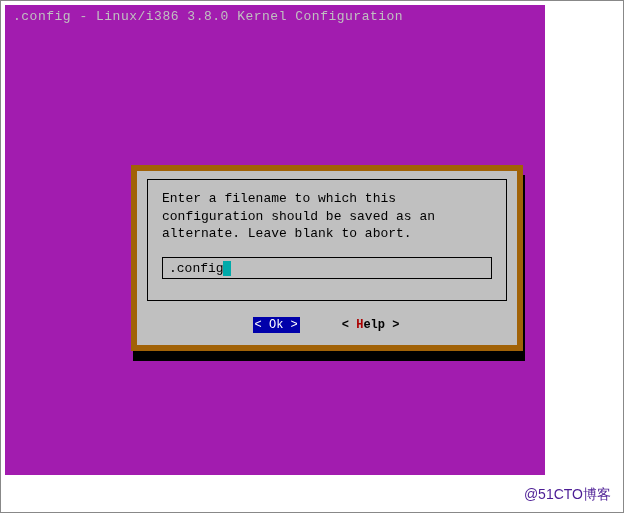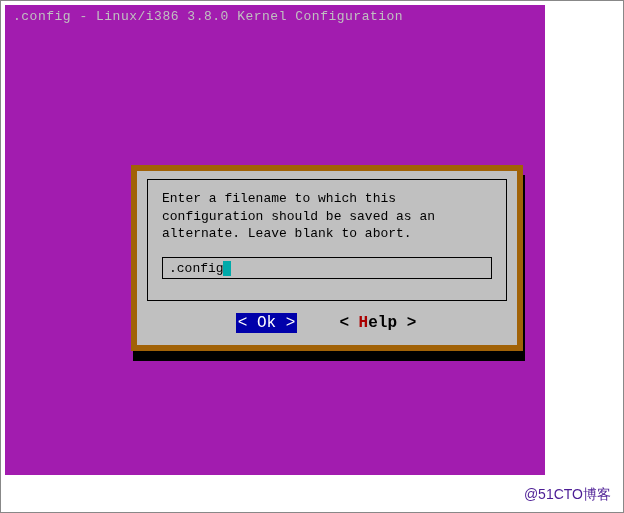--- a/index.html
+++ b/index.html
@@ -89,21 +89,21 @@
       bottom: 12px;
       left: 0;
       right: 0;
       display: flex;
       justify-content: center;
       gap: 40px;
       align-items: center;
     }
     .btn {
       font-family: "Courier New", monospace;
-      font-size: 16px;
+      font-size: 12px;
       padding: 1px 2px;
       cursor: pointer;
     }
     .btn-selected {
       background: #0000aa;
       color: #fff;
     }
     .btn-selected .hotkey {
       color: #fff;
     }

